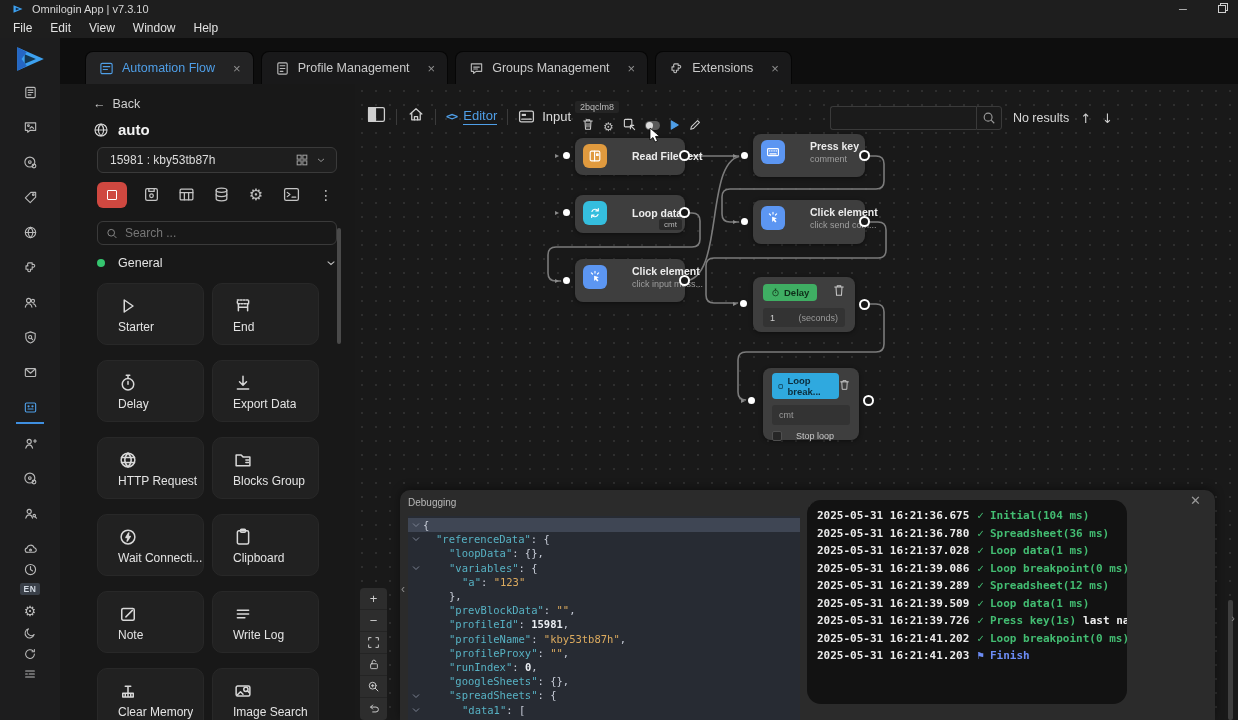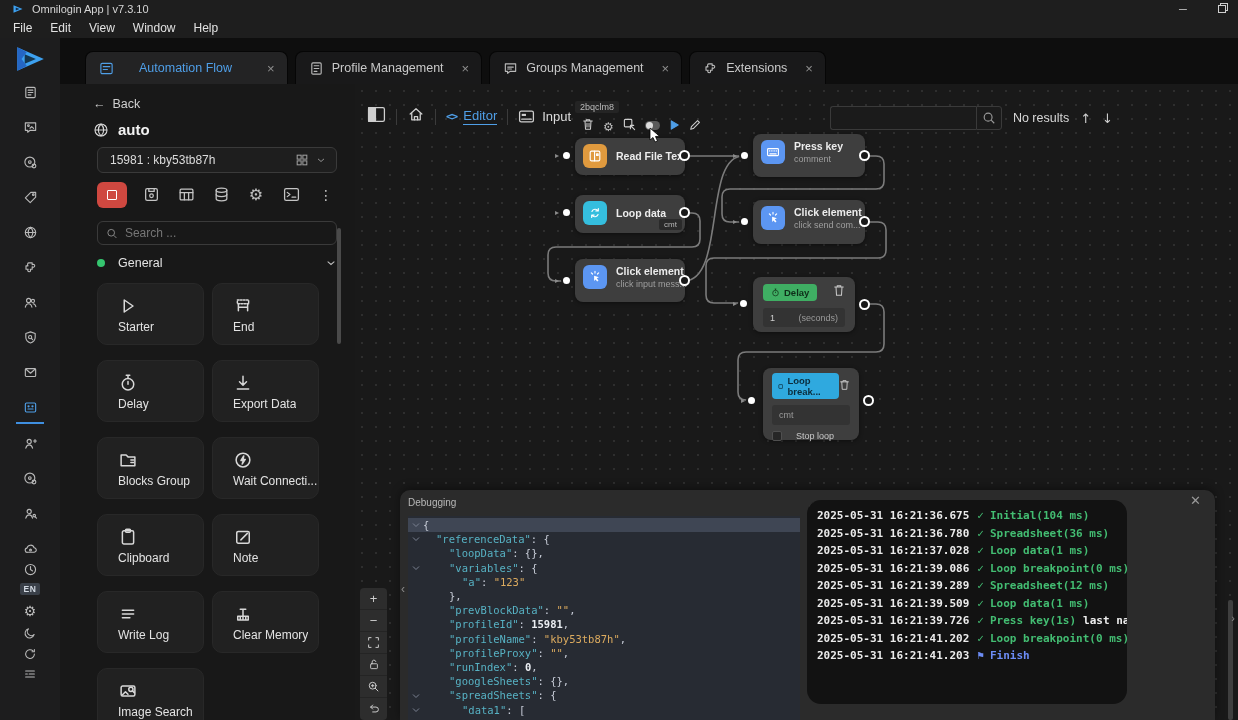--- a/index.html
+++ b/index.html
@@ -25,21 +25,21 @@
   .railitem.active { border-bottom:0; }
   .railitem.active::after { content:""; position:absolute; left:16px; right:16px; bottom:-1px; height:2px; background:#3f8fe0; }
   .enbadge { background:#3a4049; color:#d3dae3; font-size:8.5px; font-weight:bold; padding:1px 4px; border-radius:2px; letter-spacing:.5px; }
   .uglyph { font-size:14px; color:#bdbdbd; font-family:"DejaVu Sans", sans-serif; }
 
   
   .tabstrip { position:absolute; left:60px; top:38px; width:1178px; height:46px; background:#0e0e0e; display:flex; align-items:flex-end; padding-left:25px; gap:7px; }
   .tab { height:33px; display:flex; align-items:center; background:#19191a; border:1px solid #060606; border-bottom:none; border-radius:8px 8px 0 0; padding:0 12px 0 13px; color:#c9c9c9; }
   .tab .icon-slot { display:flex; margin-right:8px; }
   .tab .icon-slot svg { stroke:#b9b9b9; fill:none; stroke-width:1.2; stroke-linecap:round; stroke-linejoin:round; }
-  .tab.active { background:#232324; color:#4f9fe8;gap:17px; }
+  .tab.active { background:#232324; color:#4f9fe8; }
   .tab.active .icon-slot svg { stroke:#4f9fe8; }
   .tab .tlabel { font-size:12.5px; white-space:nowrap; }
   .tab .tclose { margin-left:18px; color:#8f8f8f; font-size:13px; line-height:1; }
 
   
   .sidepanel { position:absolute; left:60px; top:84px; width:295px; height:636px; background:#181818; z-index:3; overflow:hidden; }
   .backrow { position:absolute; left:33px; top:13px; display:flex; align-items:center; gap:7px; color:#cfcfcf; font-size:12.5px; }
   .flowrow { position:absolute; left:33px; top:37px; display:flex; align-items:center; gap:9px; }
   .flowrow svg { stroke:#d9d9d9; fill:none; stroke-width:1.1; }
   .flowname { font-size:15px; font-weight:bold; color:#f2f2f2; }
@@ -89,21 +89,21 @@
   .blocktip { position:absolute; left:220px; top:17px; background:#242424; color:#bbb; font-size:9px; padding:1px 5px; border-radius:2px; z-index:4; }
   .blockbar { position:absolute; left:220px; top:31px; height:21px; display:flex; align-items:center; gap:9px; padding:0 7px; z-index:4; }
   .blockbar svg { stroke:#cfcfcf; fill:none; stroke-width:1.2; stroke-linecap:round; stroke-linejoin:round; }
   .blockbar .play svg { stroke:#4f9fe8; fill:#4f9fe8; }
   .togglepill { width:15px; height:9px; background:#5a5a5a; border-radius:5px; position:relative; }
   .togglepill::after { content:""; position:absolute; left:1px; top:1px; width:7px; height:7px; background:#ddd; border-radius:50%; }
   .cursorptr { position:absolute; left:293px; top:43px; z-index:6; }
 
   
   .fnode { position:absolute; background:#3e3e3e; border-radius:8px; box-shadow:0 1px 4px rgba(0,0,0,.45); z-index:2; }
-  .nrow { display:flex; align-items:center; gap:9px; padding:6px 8px; }
+  .nrow { display:flex; align-items:center; gap:25px; padding:6px 8px; }
   .nicon { width:24px; height:24px; border-radius:6px; display:flex; align-items:center; justify-content:center; flex:none; }
   .nicon svg { stroke:#fff; fill:none; stroke-width:1.3; stroke-linecap:round; stroke-linejoin:round; }
   .ntitle { font-size:10.5px; font-weight:bold; color:#ececec; white-space:nowrap; }
   .nsub { font-size:9px; color:#9f9f9f; margin-top:2px; white-space:nowrap; }
   .nbadge { position:absolute; right:3px; bottom:3px; background:#2a2a2a; color:#b5b5b5; font-size:8px; padding:1px 5px; border-radius:2px; }
   .port-in { position:absolute; width:11px; height:11px; border-radius:50%; background:#fff; border:2px solid #191919; z-index:3; }
   .port-out { position:absolute; width:11px; height:11px; border-radius:50%; background:#191919; border:2.5px solid #fff; z-index:3; }
   .port-arrow { position:absolute; color:#8c8c8c; font-size:8px; z-index:3; font-family:"DejaVu Sans", sans-serif; }
   .wires { position:absolute; left:0; top:0; width:883px; height:636px; z-index:1; }
   .wires path { stroke:#7b7b7b; stroke-width:1.6; fill:none; }
@@ -480,20 +480,27 @@
           <span class="blabel">Delay</span>
         </div>
 
         <div class="blockcard">
           <span class="icon-slot"><svg viewBox="0 0 16 16" width="15" height="15">
               <path d="M8 2.5v7M5.2 7 8 9.8 10.8 7M3.5 12.8h9"></path>
             </svg></span>
           <span class="blabel">Export Data</span>
         </div>
 
+        <div class="blockcard">
+          <span class="icon-slot"><svg viewBox="0 0 16 16" width="15" height="15">
+              <circle cx="8" cy="8" r="5.5"></circle>
+              <path d="M2.8 6h10.4M2.8 10h10.4M8 2.5c-3.4 3.3-3.4 7.7 0 11M8 2.5c3.4 3.3 3.4 7.7 0 11"></path>
+            </svg></span>
+          <span class="blabel">HTTP Request</span>
+        </div>
 
         <div class="blockcard">
           <span class="icon-slot"><svg viewBox="0 0 16 16" width="15" height="15">
               <path d="M2.5 4h4L8 5.5h5.5V12.5h-11z"></path>
               <path d="M10.3 8h2.2M10.3 10h2.2"></path>
             </svg></span>
           <span class="blabel">Blocks Group</span>
         </div>
 
         <div class="blockcard">

